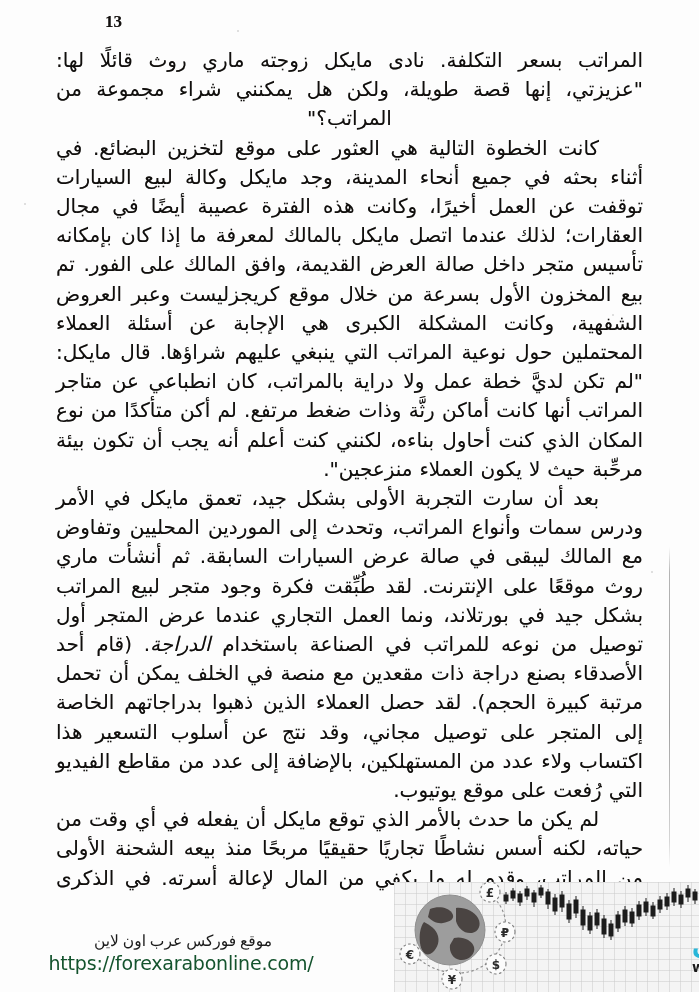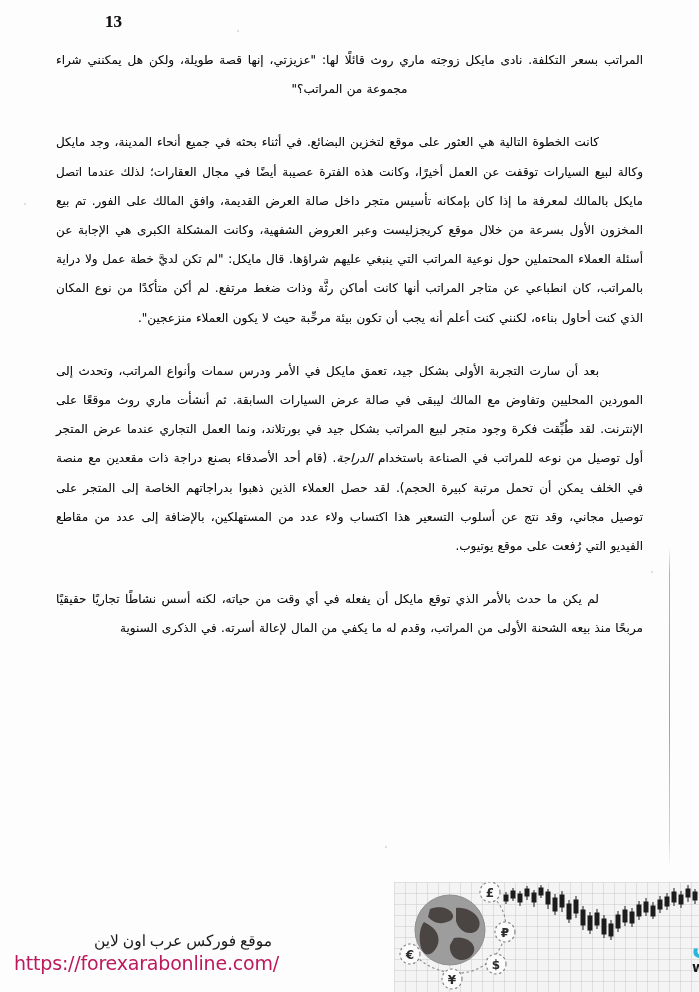--- a/index.html
+++ b/index.html
@@ -46,31 +46,31 @@
   .body-col{
     position:absolute;
     top:46px;
     right:56px;
     left:56px;
     width:587px;
     direction:rtl;
     text-align:justify;
     text-align-last:right;
     font-family:"DejaVu Sans","Liberation Sans",sans-serif;
-    font-size:12px;
+    font-size:20px;
     line-height:29.2px;
     color:#100e0c;
   }
   .para{
     margin:0 0 0 0;
     text-align:justify;
     text-align-last:right;
     word-spacing:0.5px;
   }
-  .para.indent{ text-indent:44px;margin-top:24px; }
+  .para.indent{ text-indent:44px; }
   .para.last-center{ text-align-last:center; }
   .italic-title{ font-style:italic; }
 
   
   .body-col{ text-shadow:0 0 0.35px rgba(0,0,0,0.30); }
   .header-title,.page-number{ text-shadow:0 0 0.3px rgba(0,0,0,0.35); }
 
   
   .scan-line{
     position:absolute;
@@ -101,22 +101,22 @@
     font-size:15.5px;
     color:#1b1b1b;
     text-align:center;
     margin:0 0 2px 0;
     white-space:nowrap;
   }
   .wm-url{
     direction:ltr;
     font-family:"DejaVu Sans","Liberation Sans",sans-serif;
     font-size:19px;
-    color:#be185d;
-    text-align:left;
+    color:#14532d;
+    text-align:center;
     margin:0;
     margin-left:-4px;
     white-space:nowrap;
     letter-spacing:-0.2px;
   }
 
   
   .banner{
     position:absolute;
     right:0;bottom:0;

